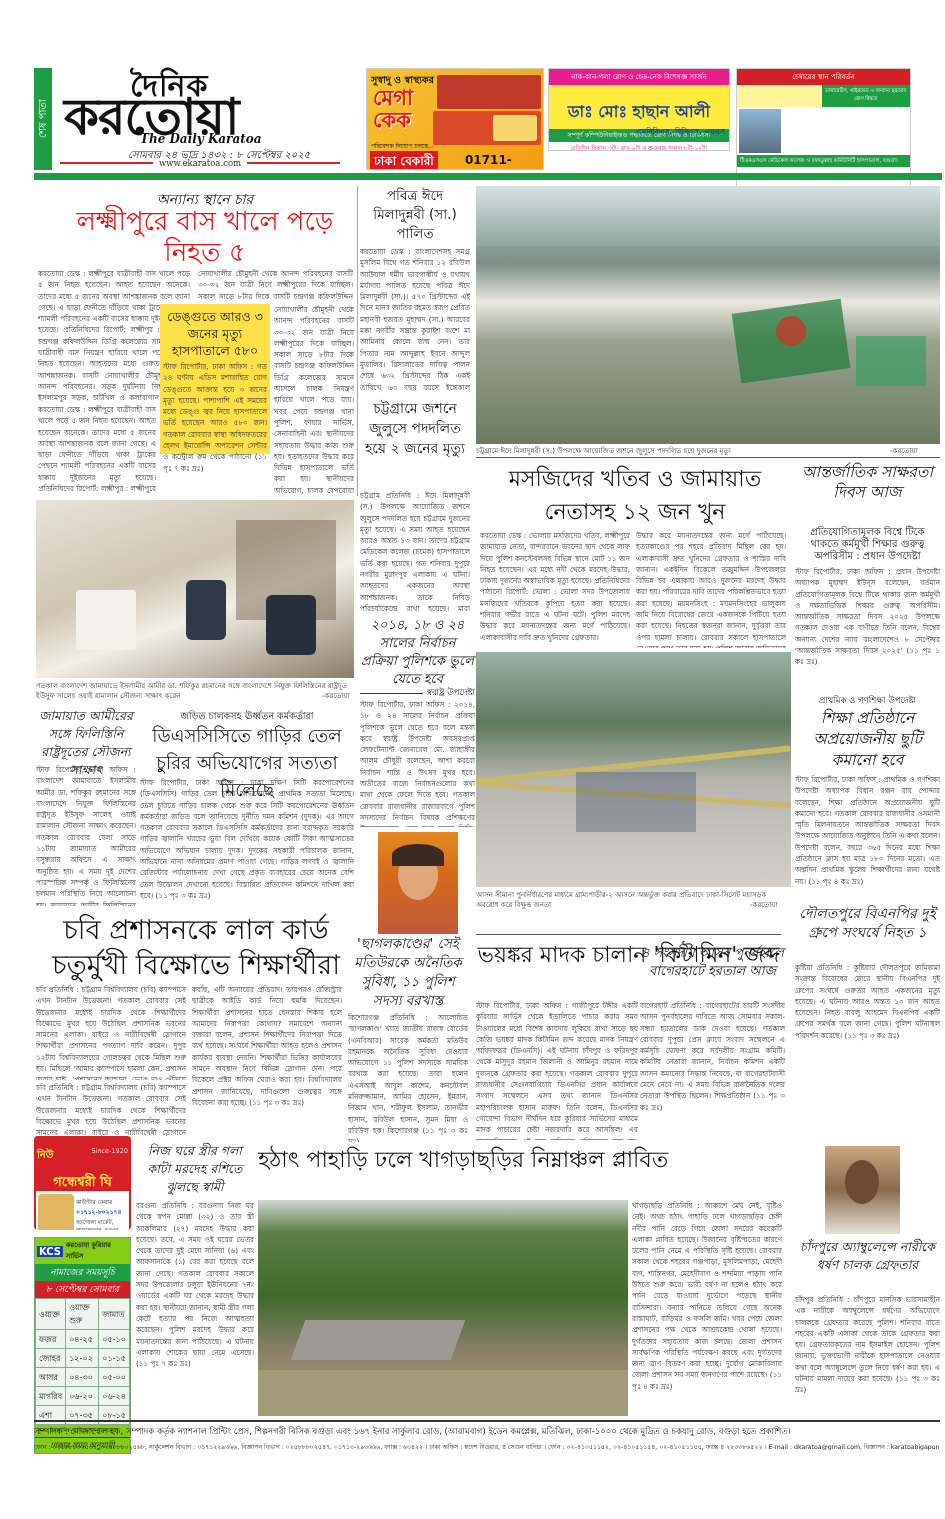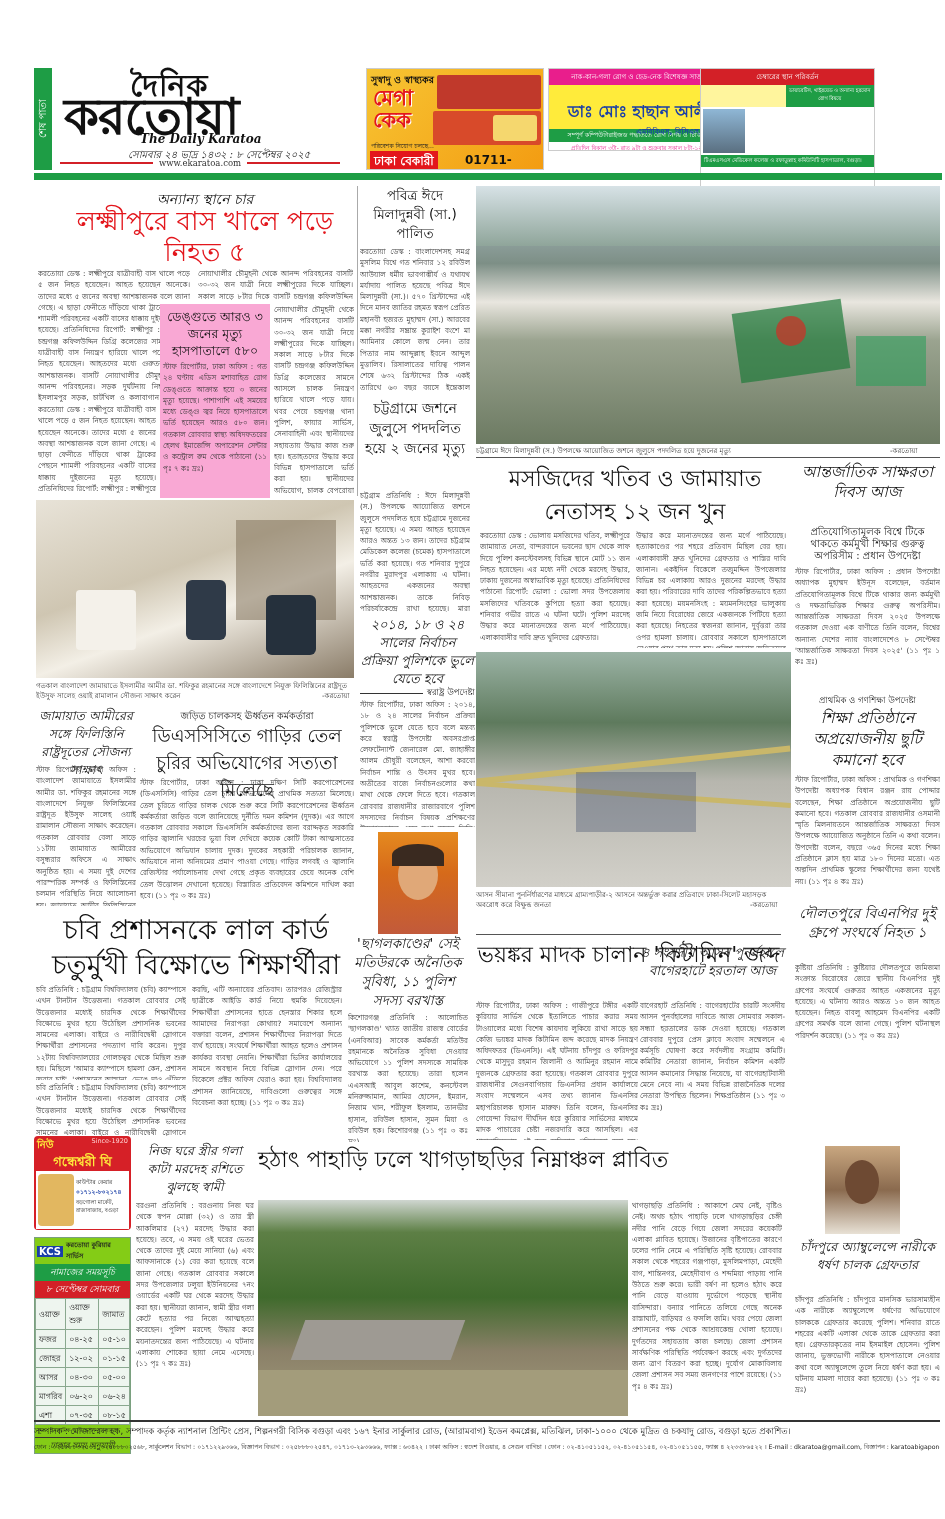--- a/index.html
+++ b/index.html
@@ -21,21 +21,21 @@
 .logo-big{left:64px;top:92px;font-size:50px;font-weight:bold;color:#111;letter-spacing:-1px;line-height:1}
 .logo-en{left:140px;top:132px;font-size:12px;font-weight:bold;font-style:italic;color:#111}
 .logo-date{left:128px;top:147px;font-size:10px;font-style:italic;color:#222}
 .logo-url{left:60px;top:158px;width:280px;display:flex;align-items:center;gap:6px;font-size:8.5px;color:#333}
 .logo-url .ln{flex:1;height:2px;background:#d32027}
 .green-bar{left:34px;top:173px;width:908px;height:7px;background:#1e9d45}
 
 .ad{overflow:hidden;border:1px solid #ccc}
 .ad1{left:366px;top:68px;width:178px;height:102px;background:linear-gradient(135deg,#f7c533,#f39c12);}
 .ad2{left:548px;top:68px;width:182px;height:83px;background:#fff}
-.ad3{left:700px;top:68px;width:175px;height:120px;background:#fff}
+.ad3{left:736px;top:68px;width:175px;height:120px;background:#fff}
 
 .ph-crowd{background:linear-gradient(180deg,#b8c9d4 0%,#7d8f86 30%,#e9e6df 45%,#9aa38f 60%,#6c7a62 100%)}
 .ph-meet{background:linear-gradient(160deg,#e8e3d8 0%,#cfc6b2 40%,#f3efe6 60%,#8a7c68 100%)}
 .ph-road{background:linear-gradient(180deg,#9bb3a5 0%,#5e7a5d 30%,#b7b6ae 55%,#d2d0c9 100%)}
 .ph-flood{background:linear-gradient(180deg,#cfd6d0 0%,#5d7f45 15%,#3f6a2c 45%,#8a8068 70%,#a39c7b 100%)}
 .prayer{border-collapse:collapse;width:100%;font-size:8px}
 .prayer td{border:1px solid #8aa88f;padding:2px 3px;height:19px;color:#222;background:#eef5ef}
 .footer-text{font-size:8px;color:#222;line-height:13px}
 </style>
 </head>
@@ -98,21 +98,21 @@
   <div style="background:#1e9d45;color:#fff;font-size:5.3px;padding:2px 3px">টিএমএসএস মেডিকেল কলেজ ও রফাতুল্লাহ কমিউনিটি হাসপাতাল, বগুড়া।</div>
 </div>
 
 <div class="abs green-bar"></div>
 
 <div class="abs kicker" style="left:60px;top:188px;width:290px">অন্যান্য স্থানে চার</div>
 <a class="abs hl hl-red" style="left:60px;top:206px;width:290px;font-size:26px;line-height:31px;text-decoration:none">লক্ষ্মীপুরে বাস খালে পড়ে নিহত ৫</a>
 <div class="abs body-text" style="left:38px;top:268px;width:152px;height:134px">করতোয়া ডেস্ক : লক্ষ্মীপুরে যাত্রীবাহী বাস খালে পড়ে ৫ জন নিহত হয়েছেন। আহত হয়েছেন অনেকে। তাদের মধ্যে ৫ জনের অবস্থা আশঙ্কাজনক বলে জানা গেছে। এ ছাড়া ফেনীতে দাঁড়িয়ে থাকা ট্রাকের পেছনে শ্যামলী পরিবহনের একটি বাসের ধাক্কায় দুইজনের মৃত্যু হয়েছে। প্রতিনিধিদের রিপোর্ট: লক্ষ্মীপুর : লক্ষ্মীপুরে চন্দ্রগঞ্জ কফিলউদ্দিন ডিগ্রি কলেজের সামনে একটি যাত্রীবাহী বাস নিয়ন্ত্রণ হারিয়ে খালে পড়ে ৫ জন নিহত হয়েছেন। আহতদের মধ্যে গুরুতর অবস্থায় আশঙ্কাজনক। বাসটি নোয়াখালীর চৌমুহনী থেকে আনন্দ পরিবহনের। সড়ক দুর্ঘটনায় নিহত হলেন ইসলামপুর সড়ক, চাটখিল ও কলাবাগান এলাকার। আনুমানিক দুপুরে প্রশাসন ও জনগণের উদ্যোগে উদ্ধার কাজ শুরু হয়। পুলিশ ও প্রত্যক্ষদর্শীরা জানান,</div>
 <div class="abs body-text" style="left:198px;top:268px;width:155px;height:33px">নোয়াখালীর চৌমুহনী থেকে আনন্দ পরিবহনের বাসটি ৩০-৩২ জন যাত্রী নিয়ে লক্ষ্মীপুরের দিকে যাচ্ছিল। সকাল সাড়ে ৮টার দিকে বাসটি চন্দ্রগঞ্জ কফিলউদ্দিন ডিগ্রি কলেজের সামনে আসলে চালক নিয়ন্ত্রণ হারিয়ে খালে পড়ে যায়। খবর পেয়ে চন্দ্রগঞ্জ থানা পুলিশ, ফায়ার সার্ভিস, সেনাবাহিনী এবং স্থানীয়দের সহায়তায় উদ্ধার কাজ শুরু হয়। হতাহতদের উদ্ধার করে বিভিন্ন হাসপাতালে ভর্তি করা হয়। স্থানীয়দের অভিযোগ, চালক বেপরোয়া গতিতে বাস চালাচ্ছিলেন। লক্ষ্মীপুরের একটি যাত্রীবাহী বাস চন্দ্রগঞ্জ কফিল উদ্দিন ডিগ্রি কলেজের সামনে রহমতখালী খালে পড়ে ডুবে যায়। দুর্ঘটনার আড়াই ঘণ্টা পর (১১ পৃঃ ৭ কঃ দ্রঃ)</div>
 
-<div class="abs" style="left:160px;top:304px;width:110px;height:194px;background:#f9a8d4">
+<div class="abs" style="left:160px;top:304px;width:110px;height:150px;background:#fde047">
   <a class="hl" style="display:block;font-size:12.5px;line-height:17px;padding:4px 2px 2px;text-decoration:none">ডেঙ্গুতে আরও ৩ জনের মৃত্যু হাসপাতালে ৫৮০</a>
   <div class="body-text" style="padding:0 3px;height:130px">স্টাফ রিপোর্টার, ঢাকা অফিস : গত ২৪ ঘণ্টায় এডিস মশাবাহিত রোগ ডেঙ্গুতে আক্রান্ত হয়ে ৩ জনের মৃত্যু হয়েছে। পাশাপাশি এই সময়ের মধ্যে ডেঙ্গু জ্বর নিয়ে হাসপাতালে ভর্তি হয়েছেন আরও ৫৮০ জন। গতকাল রোববার স্বাস্থ্য অধিদফতরের হেলথ ইমার্জেন্সি অপারেশন সেন্টার ও কন্ট্রোল রুম থেকে পাঠানো (১১ পৃঃ ৭ কঃ দ্রঃ)</div>
 </div>
 <div class="abs body-text" style="left:38px;top:404px;width:118px;height:90px">করতোয়া ডেস্ক : লক্ষ্মীপুরে যাত্রীবাহী বাস খালে পড়ে ৫ জন নিহত হয়েছেন। আহত হয়েছেন অনেকে। তাদের মধ্যে ৫ জনের অবস্থা আশঙ্কাজনক বলে জানা গেছে। এ ছাড়া ফেনীতে দাঁড়িয়ে থাকা ট্রাকের পেছনে শ্যামলী পরিবহনের একটি বাসের ধাক্কায় দুইজনের মৃত্যু হয়েছে। প্রতিনিধিদের রিপোর্ট: লক্ষ্মীপুর : লক্ষ্মীপুরে চন্দ্রগঞ্জ কফিলউদ্দিন ডিগ্রি কলেজের সামনে একটি যাত্রীবাহী বাস নিয়ন্ত্রণ হারিয়ে খালে পড়ে ৫ জন নিহত হয়েছেন। আহতদের মধ্যে গুরুতর অবস্থায় আশঙ্কাজনক। বাসটি নোয়াখালীর চৌমুহনী থেকে আনন্দ পরিবহনের। সড়ক দুর্ঘটনায় নিহত হলেন ইসলামপুর সড়ক, চাটখিল ও কলাবাগান এলাকার। আনুমানিক দুপুরে প্রশাসন ও জনগণের উদ্যোগে উদ্ধার কাজ শুরু হয়। পুলিশ ও প্রত্যক্ষদর্শীরা জানান,</div>
 <div class="abs body-text" style="left:274px;top:304px;width:80px;height:190px">নোয়াখালীর চৌমুহনী থেকে আনন্দ পরিবহনের বাসটি ৩০-৩২ জন যাত্রী নিয়ে লক্ষ্মীপুরের দিকে যাচ্ছিল। সকাল সাড়ে ৮টার দিকে বাসটি চন্দ্রগঞ্জ কফিলউদ্দিন ডিগ্রি কলেজের সামনে আসলে চালক নিয়ন্ত্রণ হারিয়ে খালে পড়ে যায়। খবর পেয়ে চন্দ্রগঞ্জ থানা পুলিশ, ফায়ার সার্ভিস, সেনাবাহিনী এবং স্থানীয়দের সহায়তায় উদ্ধার কাজ শুরু হয়। হতাহতদের উদ্ধার করে বিভিন্ন হাসপাতালে ভর্তি করা হয়। স্থানীয়দের অভিযোগ, চালক বেপরোয়া গতিতে বাস চালাচ্ছিলেন। লক্ষ্মীপুরের একটি যাত্রীবাহী বাস চন্দ্রগঞ্জ কফিল উদ্দিন ডিগ্রি কলেজের সামনে রহমতখালী খালে পড়ে ডুবে যায়। দুর্ঘটনার আড়াই ঘণ্টা পর (১১ পৃঃ ৭ কঃ দ্রঃ)</div>
 
 <div class="abs vrule" style="left:357px;top:186px;height:310px"></div>
 
 <a class="abs hl" style="left:360px;top:186px;width:110px;font-size:13.5px;line-height:19px;text-decoration:none">পবিত্র ঈদে মিলাদুন্নবী (সা.) পালিত</a>
 <div class="abs body-text" style="left:360px;top:246px;width:110px;height:148px">করতোয়া ডেস্ক : বাংলাদেশসহ সমগ্র মুসলিম বিশ্বে গত শনিবার ১২ রবিউল আউয়াল ধর্মীয় ভাবগাম্ভীর্য ও যথাযথ মর্যাদায় পালিত হয়েছে পবিত্র ঈদে মিলাদুন্নবী (সা.)। ৫৭০ খ্রিস্টাব্দের এই দিনে মানব জাতির রহমত স্বরূপ প্রেরিত মহানবী হজরত মুহাম্মদ (সা.) আরবের মক্কা নগরীর সম্ভ্রান্ত কুরাইশ বংশে মা আমিনার কোলে জন্ম নেন। তার পিতার নাম আব্দুল্লাহ ইবনে আব্দুল মুত্তালিব। রিসালাতের দায়িত্ব পালন শেষে ৬৩২ খ্রিস্টাব্দের ঠিক একই তারিখে ৬৩ বছর বয়সে ইন্তেকাল করেন তিনি। এক সময় গোটা আরব (১১ পৃঃ ১ কঃ দ্রঃ)</div>
@@ -190,21 +190,21 @@
 <div class="abs body-text" style="left:348px;top:1012px;width:120px;height:130px">কিশোরগঞ্জ প্রতিনিধি : আলোচিত 'ছাগলকাণ্ড' খ্যাত জাতীয় রাজস্ব বোর্ডের (এনবিআর) সাবেক কর্মকর্তা মতিউর রহমানকে অনৈতিক সুবিধা দেওয়ার অভিযোগে ১১ পুলিশ সদস্যকে সাময়িক বরখাস্ত করা হয়েছে। তারা হলেন এএসআই আবুল কাশেম, কনস্টেবল মনিরুজ্জামান, আমির হোসেন, ইমরান, নিজাম খান, শরীফুল ইসলাম, তানভীর হাসান, রবিউল হাসান, সুমন মিয়া ও রবিউল হক। কিশোরগঞ্জ (১১ পৃঃ ৩ কঃ দ্রঃ)</div>
 
 <div class="abs rule" style="left:476px;top:934px;width:305px"></div>
 <a class="abs hl" style="left:476px;top:940px;width:305px;font-size:22px;line-height:29px;text-decoration:none">ভয়ঙ্কর মাদক চালান 'কিটামিন' জব্দ</a>
 <div class="abs body-text" style="left:476px;top:1000px;width:162px;height:140px">স্টাফ রিপোর্টার, ঢাকা অফিস : গাজীপুরে টঙ্গীর একটি কুরিয়ার সার্ভিস থেকে ইতালিতে পাচার করার সময় টাওয়ালের মধ্যে বিশেষ কায়দায় লুকিয়ে রাখা সাড়ে ছয় কেজি ভয়ঙ্কর মাদক কিটামিন জব্দ করেছে মাদক নিয়ন্ত্রণ অধিদফতর (ডিএনসি)। এই ঘটনায় চাঁদপুর ও ফরিদপুর থেকে মাসুদুর রহমান জিলানী ও আমিনুর রহমান নামে দুজনকে গ্রেফতার করা হয়েছে। গতকাল রোববার দুপুরে রাজধানীর সেগুনবাগিচায় ডিএনসির প্রধান কার্যালয়ে সংবাদ সম্মেলনে এসব তথ্য জানান ডিএনসির মহাপরিচালক হাসান মারুফ। তিনি বলেন, ডিএনসির গোয়েন্দা বিভাগ দীর্ঘদিন ধরে কুরিয়ার সার্ভিসের মাধ্যমে মাদক পাচারের চেষ্টা নজরদারি করে আসছিল। এর ধারাবাহিকতায় এই জব্দ অভিযান পরিচালনা করা হয়। (১১ পৃঃ ১ কঃ দ্রঃ)</div>
 
 <a class="abs hl" style="left:640px;top:944px;width:145px;font-size:13px;line-height:18px;font-style:italic;text-decoration:none">৪ সংসদীয় আসন পুনর্বহালে বাগেরহাটে হরতাল আজ</a>
 <div class="abs body-text" style="left:640px;top:1000px;width:145px;height:140px">বাগেরহাট প্রতিনিধি : বাগেরহাটের চারটি সংসদীয় আসন পুনর্বহালের দাবিতে আজ সোমবার সকাল-সন্ধ্যা হরতালের ডাক দেওয়া হয়েছে। গতকাল রোববার দুপুরে প্রেস ক্লাবে সংবাদ সম্মেলনে এ কর্মসূচি ঘোষণা করে সর্বদলীয় সংগ্রাম কমিটি। কমিটির নেতারা জানান, নির্বাচন কমিশন একটি আসন কমানোর সিদ্ধান্ত নিয়েছে, যা বাগেরহাটবাসী মেনে নেবে না। এ সময় বিভিন্ন রাজনৈতিক দলের নেতারা উপস্থিত ছিলেন। শিক্ষপ্রতিষ্ঠান (১১ পৃঃ ৩ কঃ দ্রঃ)</div>
 
 <div class="abs" style="left:34px;top:1136px;width:97px;height:94px;background:#d62027;border-radius:4px;overflow:hidden">
-  <div style="display:flex;justify-content:space-between;padding:1px 3px">
+  <div style="display:flex;justify-content:space-between;padding:11px 3px">
     <span style="color:#ffeb3b;font-size:10px;font-weight:bold">নিউ</span>
     <span style="color:#ffd1d1;font-size:6.5px">Since-1920</span>
   </div>
   <div style="color:#ffeb3b;font-size:13px;font-weight:bold;text-align:center;line-height:14px">গন্ধেশ্বরী ঘি</div>
   <div style="background:#fff;margin:2px;height:58px;position:relative">
     <div style="position:absolute;left:2px;top:3px;width:36px;height:52px;background:#e2b760;border-radius:4px"></div>
     <div style="position:absolute;left:40px;top:6px;font-size:5.8px;color:#222">কাউন্টার কেয়ার</div>
     <div style="position:absolute;left:40px;top:16px;font-size:6px;color:#1a3fa8;font-weight:bold">০১৭১২-৮০২১৭৪</div>
     <div style="position:absolute;left:40px;top:28px;width:50px;font-size:5.5px;color:#222">বড়গোলা মার্কেট, রাজাবাজার, বগুড়া</div>
   </div>

